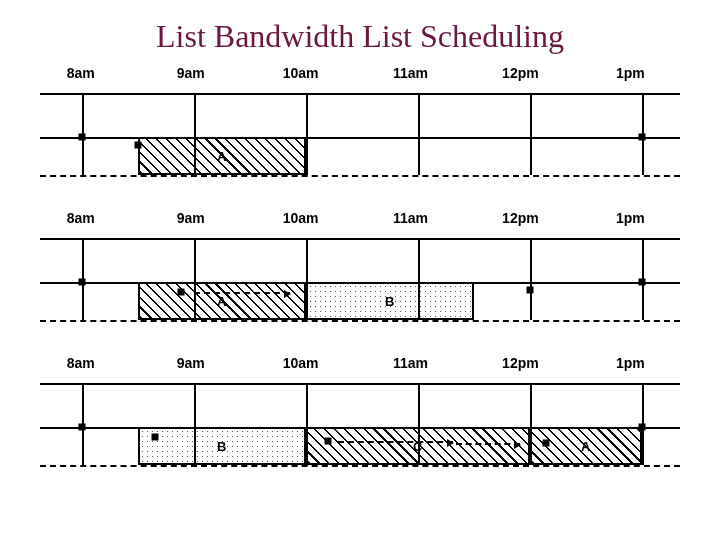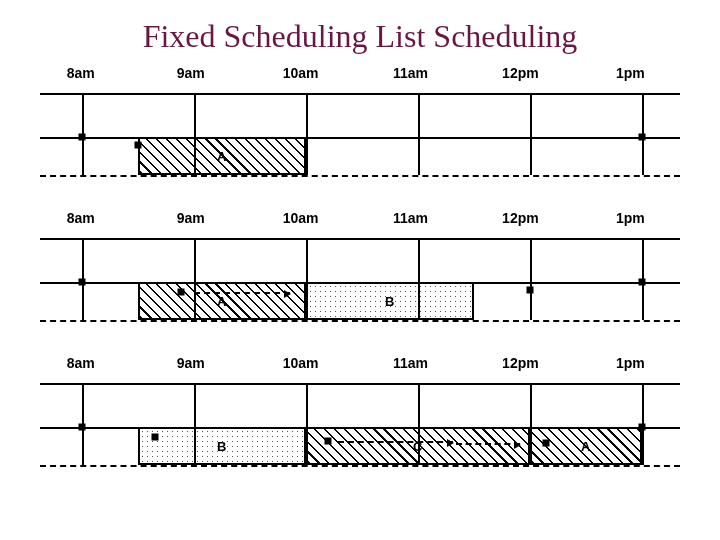--- a/index.html
+++ b/index.html
@@ -97,21 +97,21 @@
     right: -1px;
     top: -4px;
     border-left: 7px solid #000;
     border-top: 4px solid transparent;
     border-bottom: 4px solid transparent;
   }
 </style>
 </head>
 <body>
 
-<div class="title">Fixed Scheduling List Scheduling</div>
+<div class="title">List Bandwidth List Scheduling</div>
 
 <div class="charts">
 
   <div class="chart">
     <div class="time-labels">
       <span class="time-label" style="left:6.5%">8am</span>
       <span class="time-label" style="left:24%">9am</span>
       <span class="time-label" style="left:41.5%">10am</span>
       <span class="time-label" style="left:59%">11am</span>
       <span class="time-label" style="left:76.5%">12pm</span>

